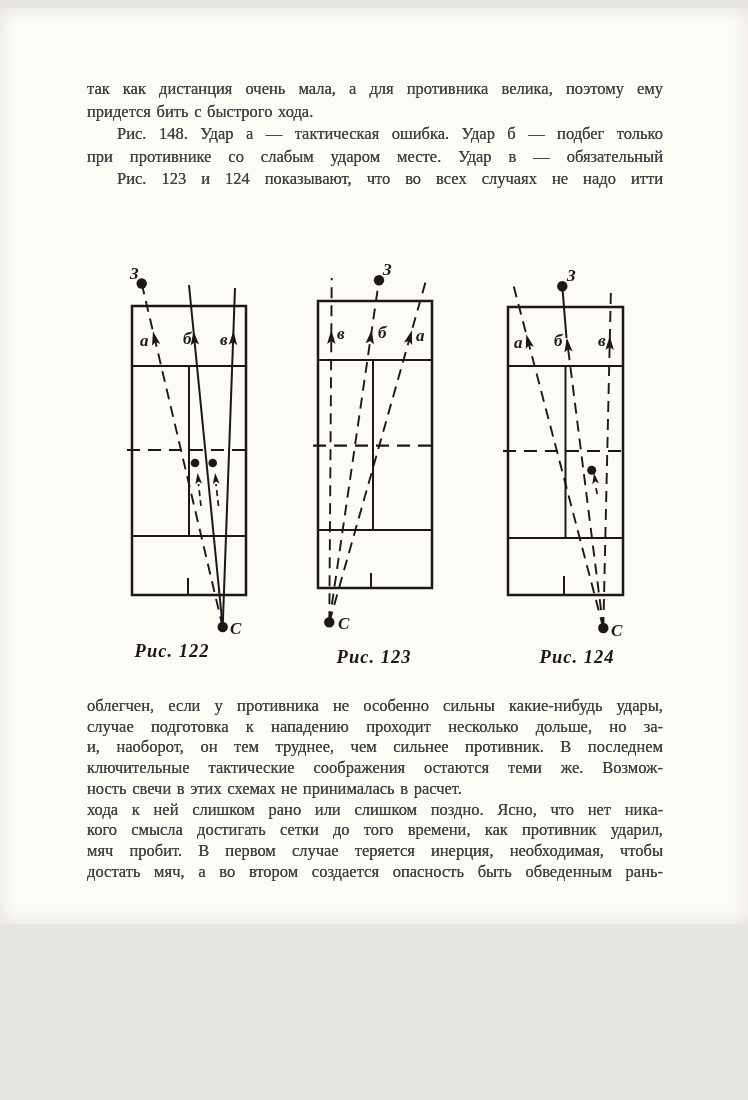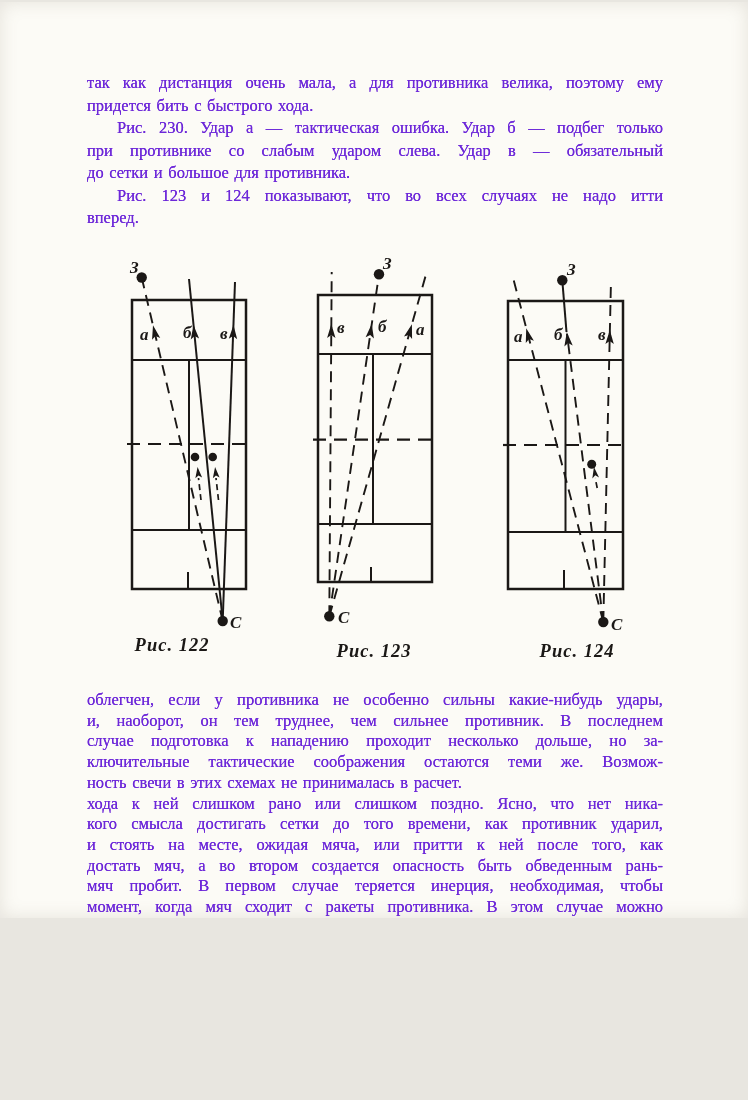--- a/index.html
+++ b/index.html
@@ -1,20 +1,20 @@
 <!DOCTYPE html>
 <html><head>
 <meta charset="utf-8">
 <style>
   html,body { margin:0; padding:0; background:#e8e6e0; }
   .page {
-    position:relative; width:748px; height:916px; margin:2px auto;
+    position:relative; width:748px; height:916px; margin:8px auto;
     background:#fcfbf6; overflow:hidden;
     font-family:"Liberation Serif","DejaVu Serif",serif;
-    color:#6d28d9;
+    color:#404040;
     box-shadow: inset 0 0 18px rgba(120,110,95,.18);
   }
   .textblock { position:absolute; left:87px; width:576px; }
   #text-top { top:70px; }
   #text-bottom { top:688px; }
   .tline {
     font-size:16.5px; line-height:22.5px;
     text-align:justify; text-align-last:justify;
     text-shadow:0 0 .45px currentColor;
     word-spacing:1.5px;
@@ -37,25 +37,23 @@
   .court  { stroke:#1b1816; fill:none; }
 </style>
 </head>
 <body>
 
 <div class="page">
 
   <div class="textblock" id="text-top">
     <div class="tline">так как дистанция очень мала, а для противника велика, поэтому ему</div>
     <div class="tline end">придется бить с быстрого хода.</div>
-    <div class="tline ind">Рис. 230. Удар а — тактическая ошибка. Удар б — подбег только</div>
-    <div class="tline">при противнике со слабым ударом слева. Удар в — обязательный</div>
-    <div class="tline end">до сетки и большое для противника.</div>
+    <div class="tline ind">Рис. 148. Удар а — тактическая ошибка. Удар б — подбег только</div>
+    <div class="tline">при противнике со слабым ударом месте. Удар в — обязательный</div>
     <div class="tline ind">Рис. 123 и 124 показывают, что во всех случаях не надо итти</div>
-    <div class="tline end">вперед.</div>
   </div>
 
   <svg class="diagrams" width="748" height="1100" viewBox="0 0 748 1100">
 
     <g>
       <g>
         <rect class="court" x="132" y="298" width="114" height="289" stroke-width="2.5"></rect>
         <line class="court" x1="132" y1="358" x2="246" y2="358" stroke-width="2"></line>
         <line class="court" x1="127" y1="442" x2="251" y2="442" stroke-width="2.2" stroke-dasharray="13 8"></line>
         <line class="court" x1="132" y1="528" x2="246" y2="528" stroke-width="2"></line>
@@ -140,26 +138,24 @@
       <text class="flabel" x="611" y="628">С</text>
       <text class="flabel" x="514" y="340">а</text>
       <text class="flabel" x="554" y="338">б</text>
       <text class="flabel" x="598" y="338">в</text>
       <text class="fcap" x="577" y="655">Рис. 124</text>
     </g>
   </svg>
 
   <div class="textblock" id="text-bottom">
     <div class="tline">облегчен, если у противника не особенно сильны какие-нибудь удары,</div>
+    <div class="tline">случае подготовка к нападению проходит несколько дольше, но за-</div>
     <div class="tline">и, наоборот, он тем труднее, чем сильнее противник. В последнем</div>
-    <div class="tline">случае подготовка к нападению проходит несколько дольше, но за-</div>
     <div class="tline">ключительные тактические соображения остаются теми же. Возмож-</div>
     <div class="tline end">ность свечи в этих схемах не принималась в расчет.</div>
     <div class="tline">хода к ней слишком рано или слишком поздно. Ясно, что нет ника-</div>
     <div class="tline">кого смысла достигать сетки до того времени, как противник ударил,</div>
-    <div class="tline">и стоять на месте, ожидая мяча, или притти к ней после того, как</div>
+    <div class="tline">мяч пробит. В первом случае теряется инерция, необходимая, чтобы</div>
     <div class="tline">достать мяч, а во втором создается опасность быть обведенным рань-</div>
-    <div class="tline">мяч пробит. В первом случае теряется инерция, необходимая, чтобы</div>
-    <div class="tline">момент, когда мяч сходит с ракеты противника. В этом случае можно</div>
   </div>
 
   <div class="pagenum">151</div>
 </div>
 
 </body></html>

